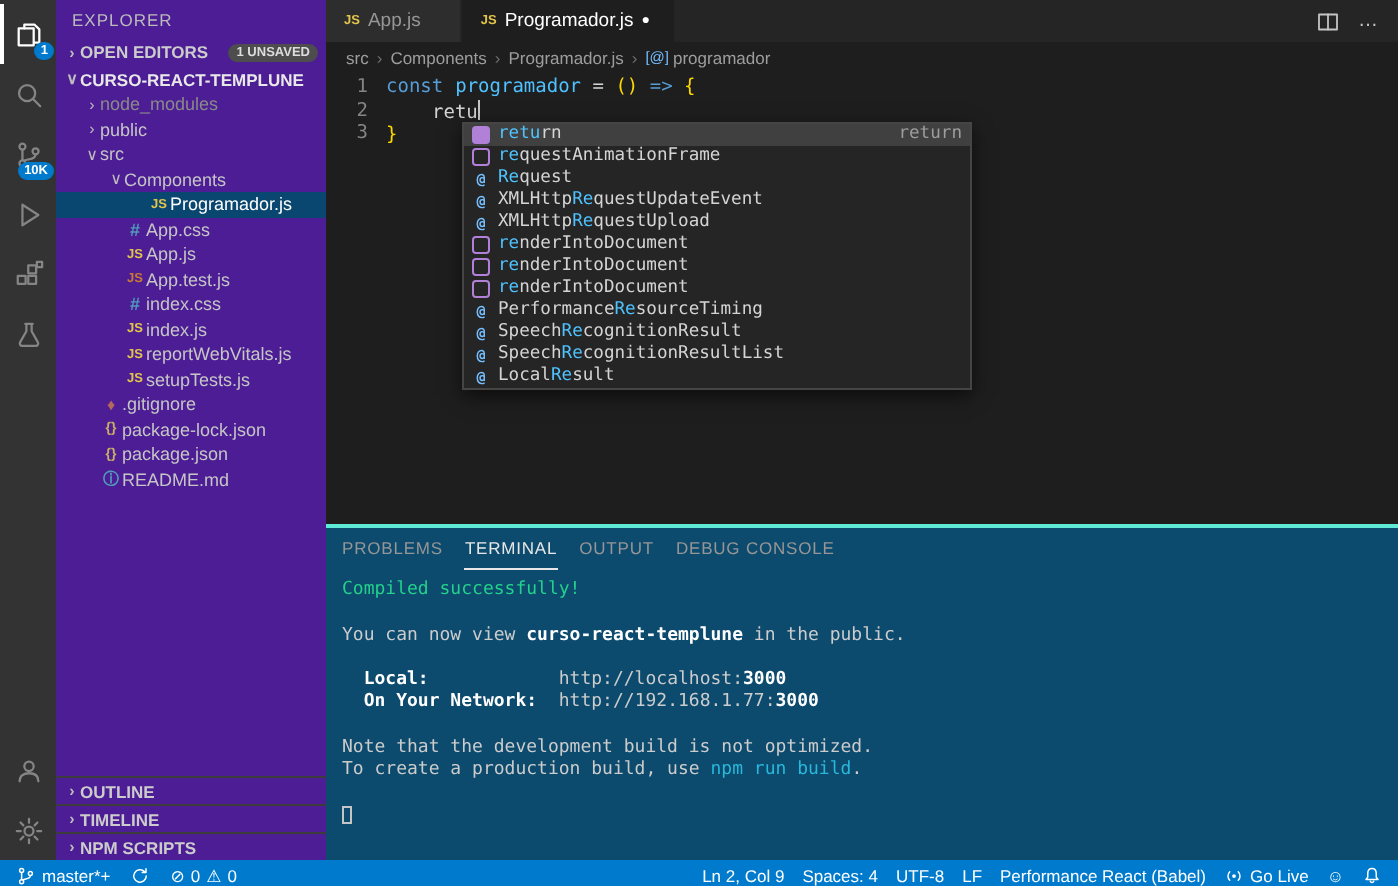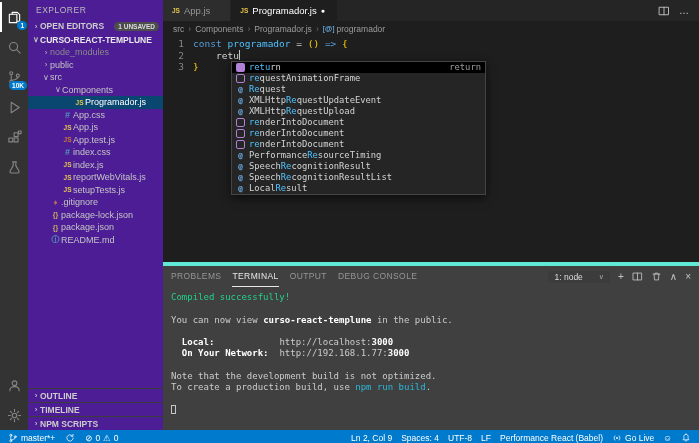--- a/index.html
+++ b/index.html
@@ -69,31 +69,31 @@
   .c-var{color:#4fc1ff;margin-left:6px}
   .c-op{color:#d4d4d4}
   .c-arrow{color:#569cd6}
   .c-paren,.c-brace{color:#ffd700}
   .c-plain{color:#d4d4d4}
   .indent{display:inline-block;width:23px}
   .caret{display:inline-block;width:1px;height:10px;background:#c6c6c6;vertical-align:-1px}
 
   .suggest{position:absolute;left:68px;top:25px;width:255px;background:#252526;border:1px solid #454545;box-shadow:0 3px 9px rgba(0,0,0,.6);z-index:5;font-size:8.8px}
   .srow{display:flex;align-items:center;height:11px;padding:0 4px;gap:4px;color:#d4d4d4;cursor:pointer;white-space:nowrap}
-  .srow[data-selected="true"]{background:#000000}
+  .srow[data-selected="true"]{background:#404040}
   .sicon{width:9px;height:9px;flex:none;border-radius:2px;display:flex;align-items:center;justify-content:center;font-size:7.5px}
   .srow[data-icon="keyword"] .sicon{background:#b180d7}
   .srow[data-icon="method"] .sicon{border:1px solid #b180d7;color:#b180d7}
   .srow[data-icon="event"] .sicon{color:#75beff;font-weight:bold}
   .srow[data-icon="event"] .sicon::before{content:"@"}
   .smatch{color:#4fc3ff}
   .sdetail{margin-left:auto;color:#9d9d9d;padding-left:8px}
 
   
-  .panel{height:168px;flex:none;border-top:4px solid #5eead4;display:flex;flex-direction:column;background:#404040}
+  .panel{height:168px;flex:none;border-top:2px solid #5eead4;display:flex;flex-direction:column;background:#0c4a6e}
   .panel-header{height:21px;flex:none;display:flex;align-items:center;padding:0 8px;gap:11px}
   .ptab{height:100%;display:flex;align-items:center;font-size:8.5px;letter-spacing:.4px;color:#969696;border-bottom:1px solid transparent;cursor:pointer}
   .ptab[data-active="true"]{color:#e7e7e7;border-bottom-color:#e7e7e7}
   .panel-controls{margin-left:auto;display:flex;align-items:center;gap:8px;color:#c5c5c5}
   .pselect{background:#3c3c3c;font-size:8.5px;display:flex;align-items:center;gap:16px;padding:1px 6px;cursor:pointer;color:#ddd}
   .pselect .chevd{font-size:7px;color:#aaa}
   .pc-icon{font-size:10px;cursor:pointer;line-height:1}
   .panel-controls .ic{width:11px;height:11px;cursor:pointer}
   .terminal{flex:1;padding:5px 0 0 8px;font-family:"DejaVu Sans Mono",monospace;font-size:9px;line-height:11.3px;color:#ccc;overflow:hidden}
   .tline{white-space:pre;min-height:11.3px}
@@ -395,36 +395,20 @@
           </div>
       </div>
     </div>
 
     <div class="panel">
       <div class="panel-header">
         <div class="ptab">PROBLEMS</div>
           <div class="ptab" data-active="true">TERMINAL</div>
           <div class="ptab">OUTPUT</div>
           <div class="ptab">DEBUG CONSOLE</div>
-        <div class="panel-controls">
-          <div class="pselect">
-            <span>1: node</span>
-            <span class="chevd">∨</span>
-          </div>
-          <span class="pc-icon">+</span>
-          <svg class="ic" viewBox="0 0 16 16">
-              <rect x="2" y="3" width="12" height="10"></rect>
-              <line x1="8" y1="3" x2="8" y2="13"></line>
-            </svg>
-          <svg class="ic" viewBox="0 0 16 16">
-              <path d="M3 4.5 h10 M6.2 4.5 V3 h3.6 v1.5 M4.5 4.5 l.6 8.5 h5.8 l.6-8.5"></path>
-            </svg>
-          <span class="pc-icon">∧</span>
-          <span class="pc-icon">×</span>
-        </div>
       </div>
       <div class="terminal">
         <div class="tline tgreen">Compiled successfully!</div>
         <div class="tline"></div>
         <div class="tline"><span>You can now view </span><span class="tbold">curso-react-templune</span><span> in the public.</span></div>
         <div class="tline"></div>
         <div class="tline"><span class="tbold">  Local:</span><span>            http://localhost:</span><span class="tbold">3000</span></div>
         <div class="tline"><span class="tbold">  On Your Network:</span><span>  http://192.168.1.77:</span><span class="tbold">3000</span></div>
         <div class="tline"></div>
         <div class="tline">Note that the development build is not optimized.</div>

